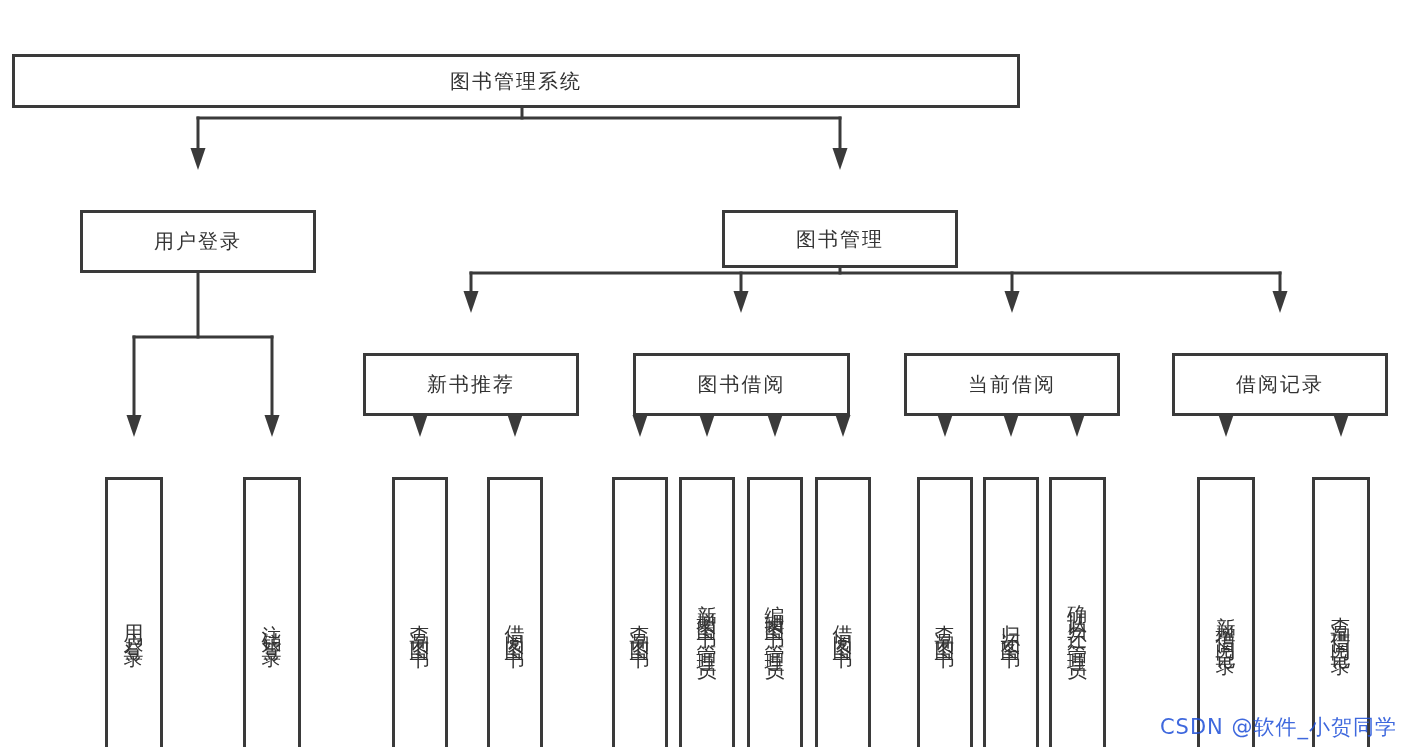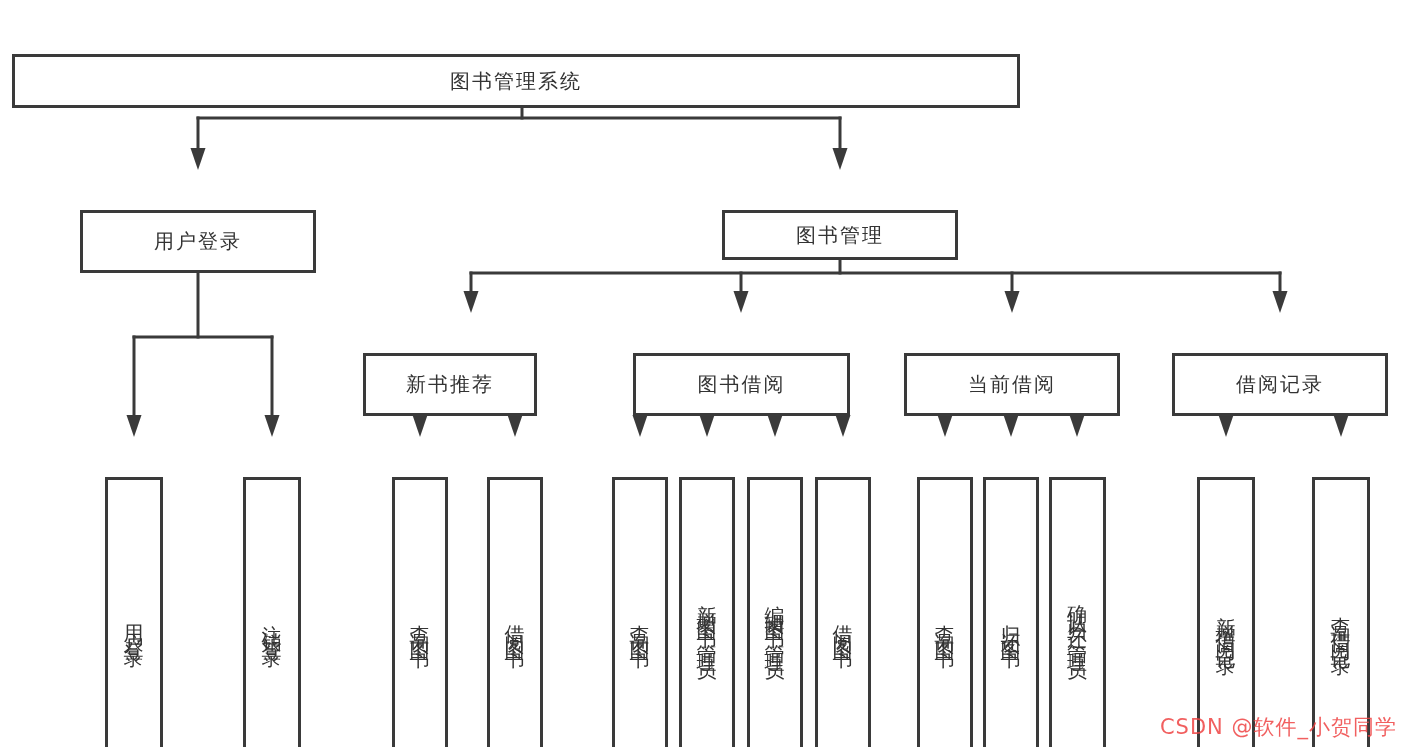--- a/index.html
+++ b/index.html
@@ -16,21 +16,21 @@
     z-index:2;
     margin-top:40px;
   }
   .node.v{
     writing-mode:vertical-rl;text-orientation:mixed;
     letter-spacing:8px;font-size:20px;padding:6px 0;white-space:normal;
     line-height:1;
   }
   .watermark{
     position:absolute;right:8px;bottom:6px;z-index:5;
-    font-size:21px;color:#ef4444;letter-spacing:1px;opacity:.85;
+    font-size:21px;color:#1d4ed8;letter-spacing:1px;opacity:.85;
   }
 </style>
 </head>
 <body>
 
 <div class="stage">
 
   <svg class="connectors" viewBox="0 0 1405 747" xmlns="http://www.w3.org/2000/svg" stroke="#3a3a3a" stroke-width="3" stroke-linecap="square" fill="#3a3a3a">
 
     <g>
@@ -103,23 +103,23 @@
       <line x1="1226" y1="408" x2="1226" y2="417"></line>
       <polygon points="1218.5,415 1233.5,415 1226,437" stroke="none"></polygon>
       <line x1="1341" y1="408" x2="1341" y2="417"></line>
       <polygon points="1333.5,415 1348.5,415 1341,437" stroke="none"></polygon>
     </g>
   </svg>
 
   <div class="node" style="left:12px;top:14px;width:1008px;height:54px;">图书管理系统</div>
 
   <div class="node" style="left:80px;top:170px;width:236px;height:63px;">用户登录</div>
-  <div class="node" style="left:722px;top:170px;width:236px;height:50px;">图书管理</div>
+  <div class="node" style="left:722px;top:170px;width:236px;height:58px;">图书管理</div>
 
-  <div class="node" style="left:363px;top:313px;width:174px;height:63px;">新书推荐</div>
+  <div class="node" style="left:363px;top:313px;width:216px;height:63px;">新书推荐</div>
   <div class="node" style="left:904px;top:313px;width:216px;height:63px;">当前借阅</div>
   <div class="node" style="left:633px;top:313px;width:217px;height:63px;">图书借阅</div>
   <div class="node" style="left:1172px;top:313px;width:216px;height:63px;">借阅记录</div>
 
   <div class="node v" style="left:105px;top:437px;width:58px;height:296px;">用户登录</div>
   <div class="node v" style="left:243px;top:437px;width:58px;height:296px;">注销登录</div>
 
   <div class="node v" style="left:392px;top:437px;width:56px;height:296px;">查询图书</div>
   <div class="node v" style="left:487px;top:437px;width:56px;height:296px;">借阅图书</div>
 

